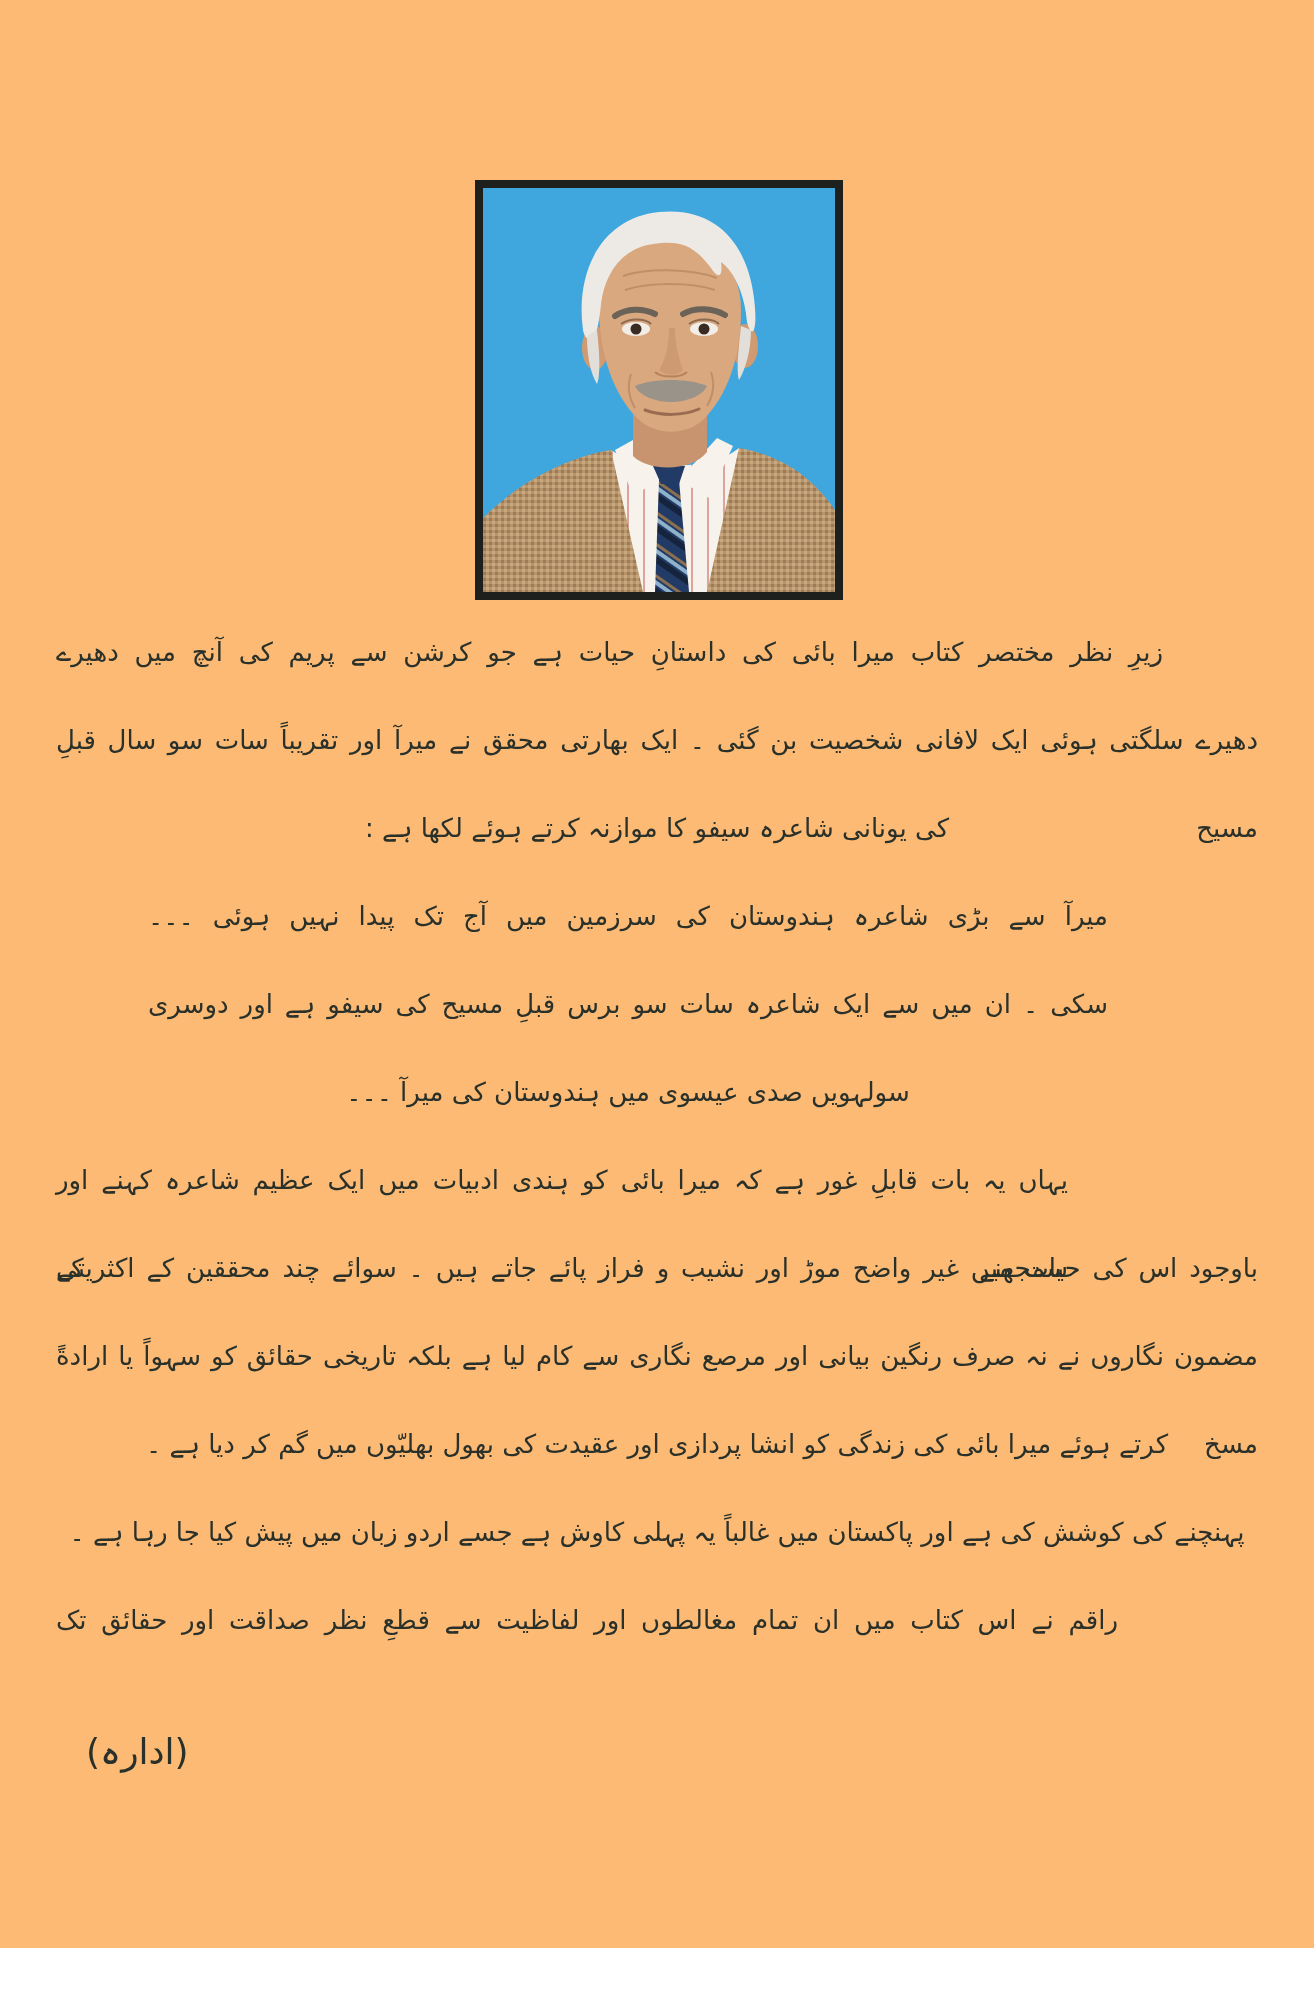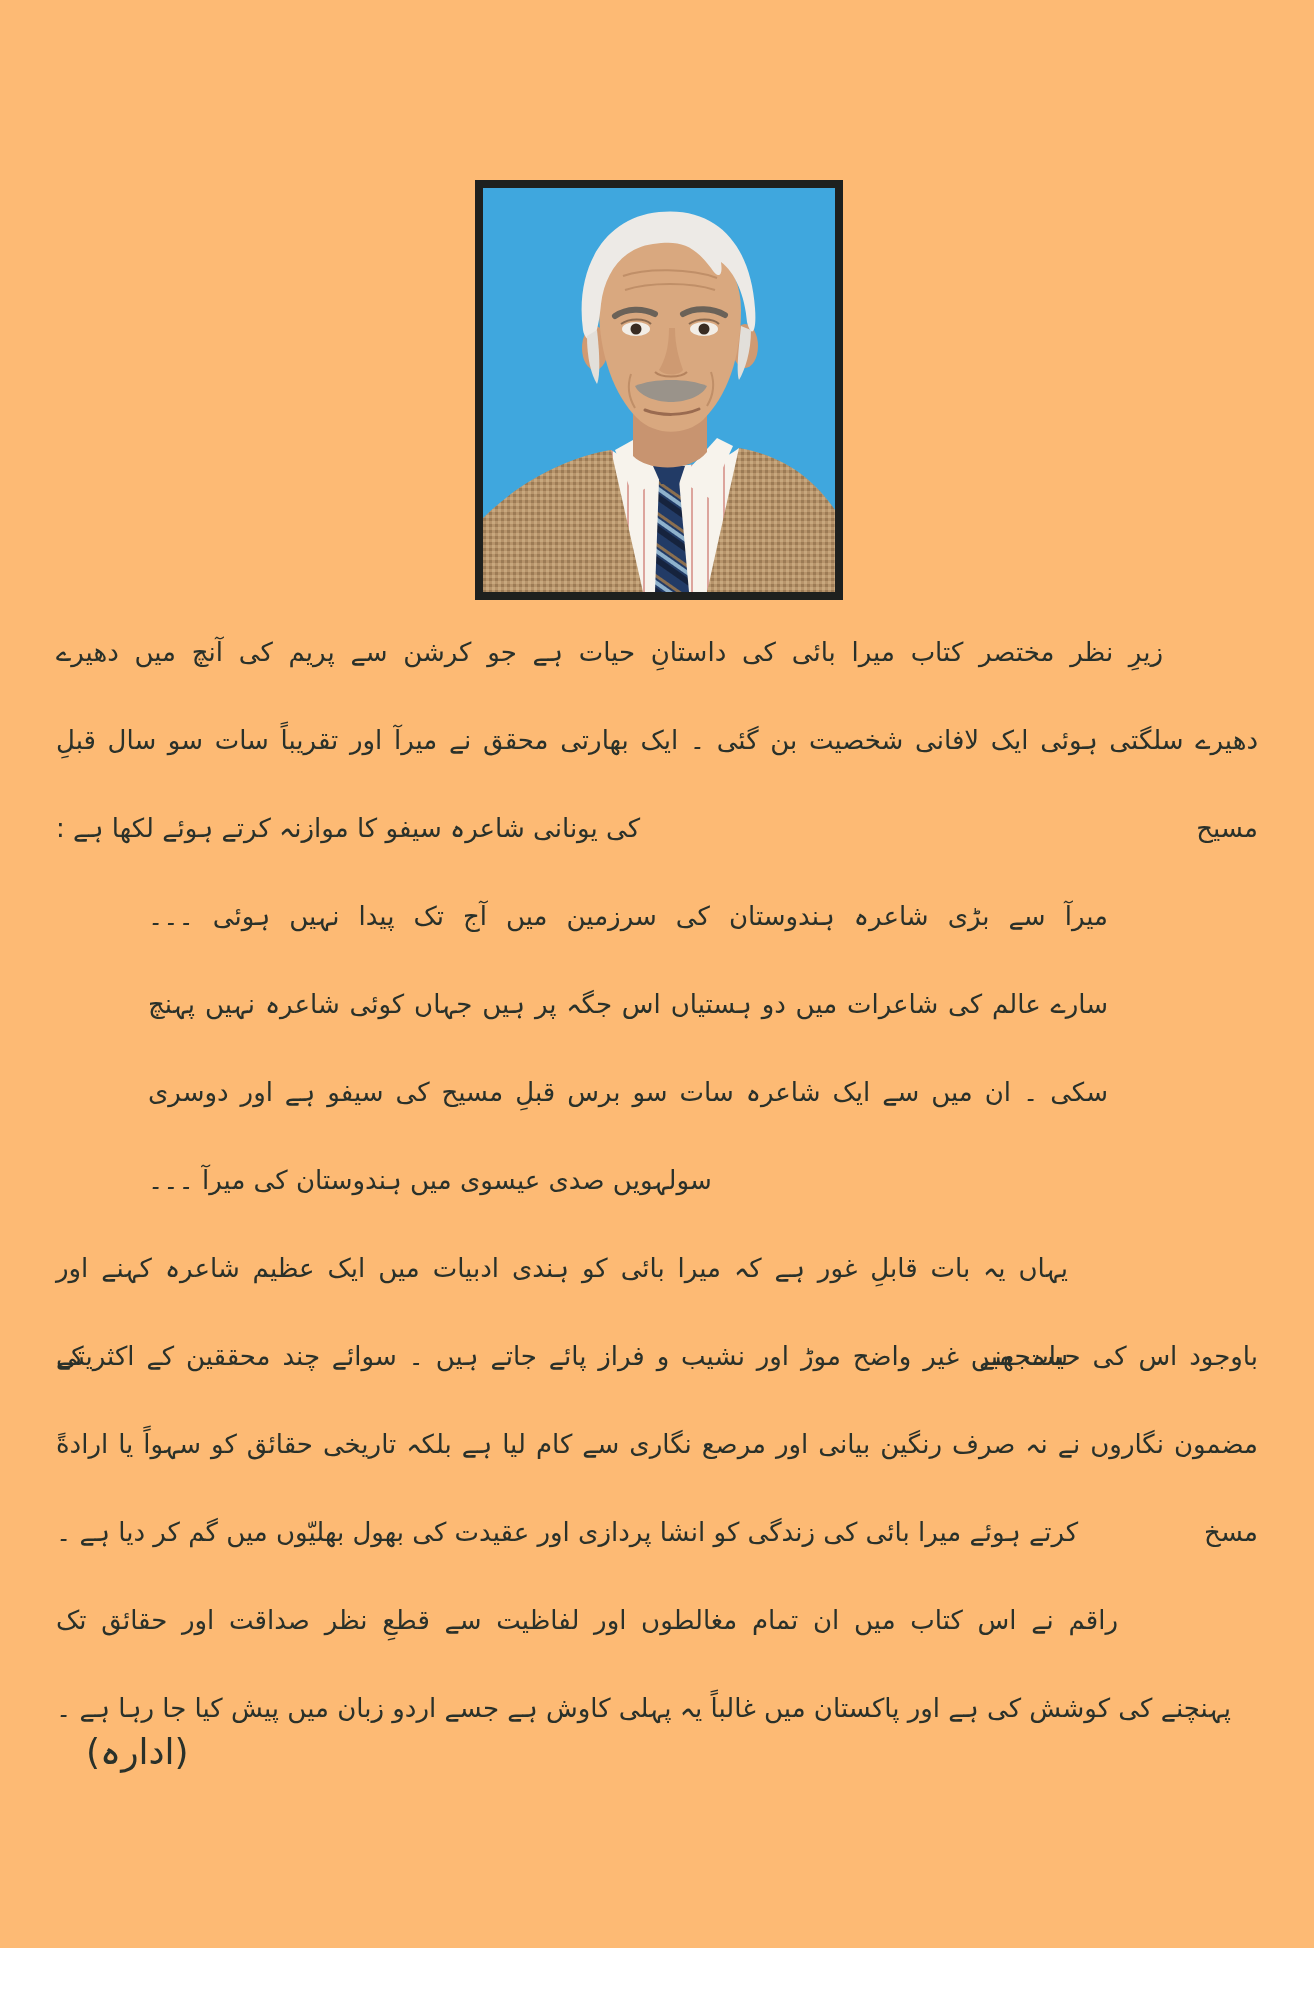--- a/index.html
+++ b/index.html
@@ -19,21 +19,21 @@
   .photo-frame svg{display:block;}
   .text-block{
     position:absolute;left:56px;right:56px;top:608px;
     direction:rtl;
     color:#2A312A;
     font-size:26px;
     line-height:88px;
   }
   .para{margin:0;}
   .line{
-    text-align:left;
+    text-align:center;
     height:88px;
     overflow:visible;
   }
   .line.fill{
     text-align:justify;
     text-align-last:justify;
   }
   .ind-sm{padding-right:95px;}
   .ind-md{padding-right:140px;}
   .ind-lg{padding-right:190px;}
@@ -120,31 +120,30 @@
   </div>
 
   <div class="text-block">
     <div class="para">
         <div class="line fill ind-sm">زیرِ نظر مختصر کتاب میرا بائی کی داستانِ حیات ہے جو کرشن سے پریم کی آنچ میں دھیرے</div>
         <div class="line fill">دھیرے سلگتی ہوئی ایک لافانی شخصیت بن گئی ۔ ایک بھارتی محقق نے میرآ اور تقریباً سات سو سال قبلِ مسیح</div>
         <div class="line">کی یونانی شاعرہ سیفو کا موازنہ کرتے ہوئے لکھا ہے :</div>
       </div>
     <div class="para quote-block">
         <div class="line fill">میرآ سے بڑی شاعرہ ہندوستان کی سرزمین میں آج تک پیدا نہیں ہوئی ۔۔۔</div>
-        <div class="line fill">سارے عالم کی شاعرات میں دو ہستیاں اس جگہ پر ہیں جہاں کوئی شاعرہ نہیں پہنچ</div>
         <div class="line fill">سکی ۔ ان میں سے ایک شاعرہ سات سو برس قبلِ مسیح کی سیفو ہے اور دوسری</div>
         <div class="line">سولہویں صدی عیسوی میں ہندوستان کی میرآ ۔۔۔</div>
       </div>
     <div class="para">
         <div class="line fill ind-lg">یہاں یہ بات قابلِ غور ہے کہ میرا بائی کو ہندی ادبیات میں ایک عظیم شاعرہ کہنے اور سمجھنے کے</div>
         <div class="line fill">باوجود اس کی حیات میں غیر واضح موڑ اور نشیب و فراز پائے جاتے ہیں ۔ سوائے چند محققین کے اکثریتی</div>
         <div class="line fill">مضمون نگاروں نے نہ صرف رنگین بیانی اور مرصع نگاری سے کام لیا ہے بلکہ تاریخی حقائق کو سہواً یا ارادةً مسخ</div>
         <div class="line">کرتے ہوئے میرا بائی کی زندگی کو انشا پردازی اور عقیدت کی بھول بھلیّوں میں گم کر دیا ہے ۔</div>
       </div>
     <div class="para">
+        <div class="line">پہنچنے کی کوشش کی ہے اور پاکستان میں غالباً یہ پہلی کاوش ہے جسے اردو زبان میں پیش کیا جا رہا ہے ۔</div>
         <div class="line fill ind-md">راقم نے اس کتاب میں ان تمام مغالطوں اور لفاظیت سے قطعِ نظر صداقت اور حقائق تک</div>
-        <div class="line">پہنچنے کی کوشش کی ہے اور پاکستان میں غالباً یہ پہلی کاوش ہے جسے اردو زبان میں پیش کیا جا رہا ہے ۔</div>
       </div>
   </div>
 
   <div class="signature">(ادارہ)</div>
 
 </div>
 
 </body></html>

